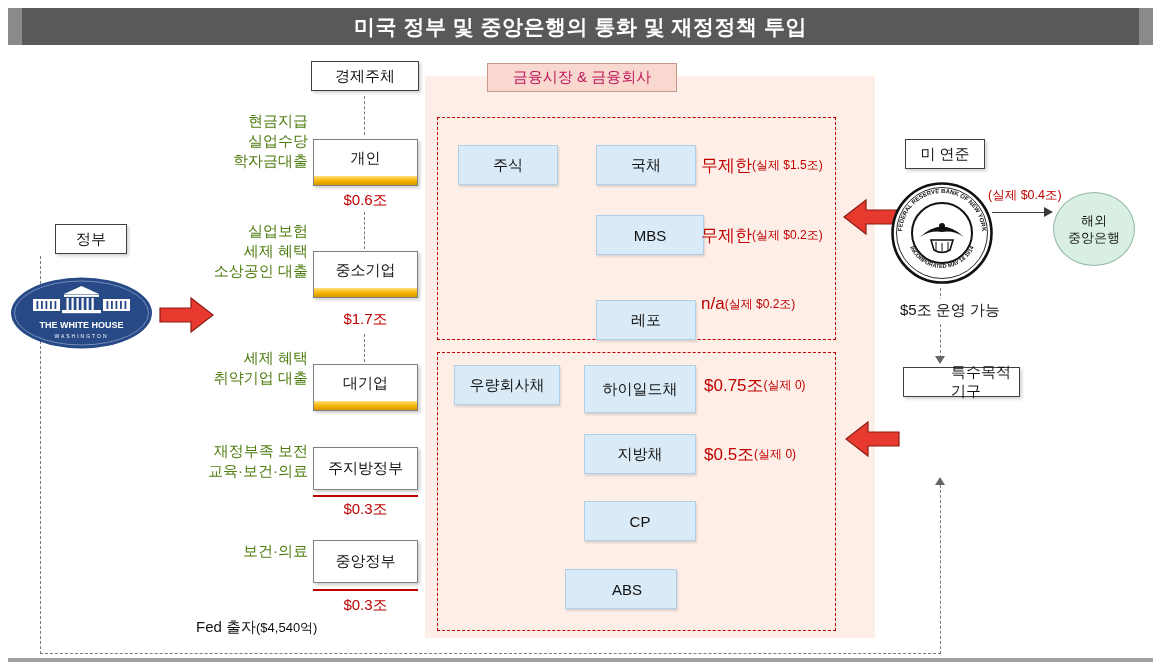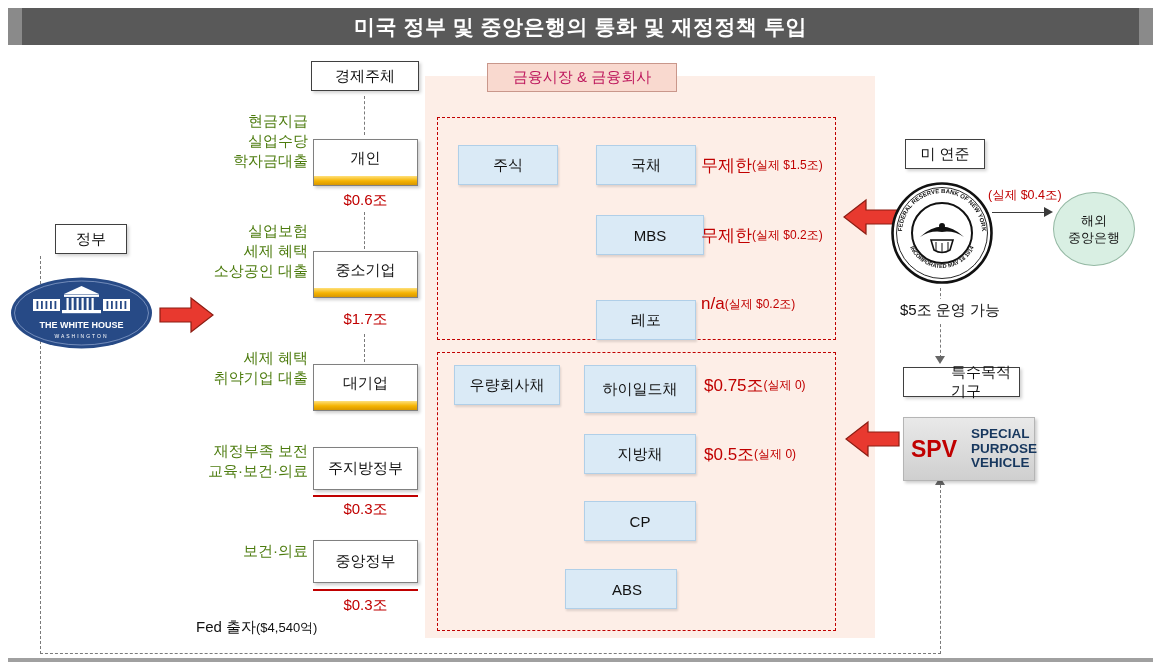--- a/index.html
+++ b/index.html
@@ -236,25 +236,18 @@
   <div class="red-note" style="left:988px; top:187px;">(실제 $0.4조)</div>
   <div class="line-h" style="left:992px; top:212px; width:54px;"></div>
   <div class="tri-right" style="left:1044px; top:207px;"></div>
 
   <div class="ellipse-foreign">해외
 중앙은행</div>
 
   <div class="capacity">$5조 운영 가능</div>
 
   <div class="lblbox" style="left:903px; top:367px; width:117px; height:30px;padding-left:47px;">특수목적기구</div>
-  <div class="spv-logo">
-    <span class="spv-abbr">SPV</span>
-    <span class="spv-divider"></span>
-    <span class="spv-full">SPECIAL
-PURPOSE
-VEHICLE</span>
-  </div>
 
   <div class="footer-note">
     <span class="footer-main">Fed 출자</span><span class="footer-sub">($4,540억)</span>
   </div>
 
 </div>
 
 </body></html>

